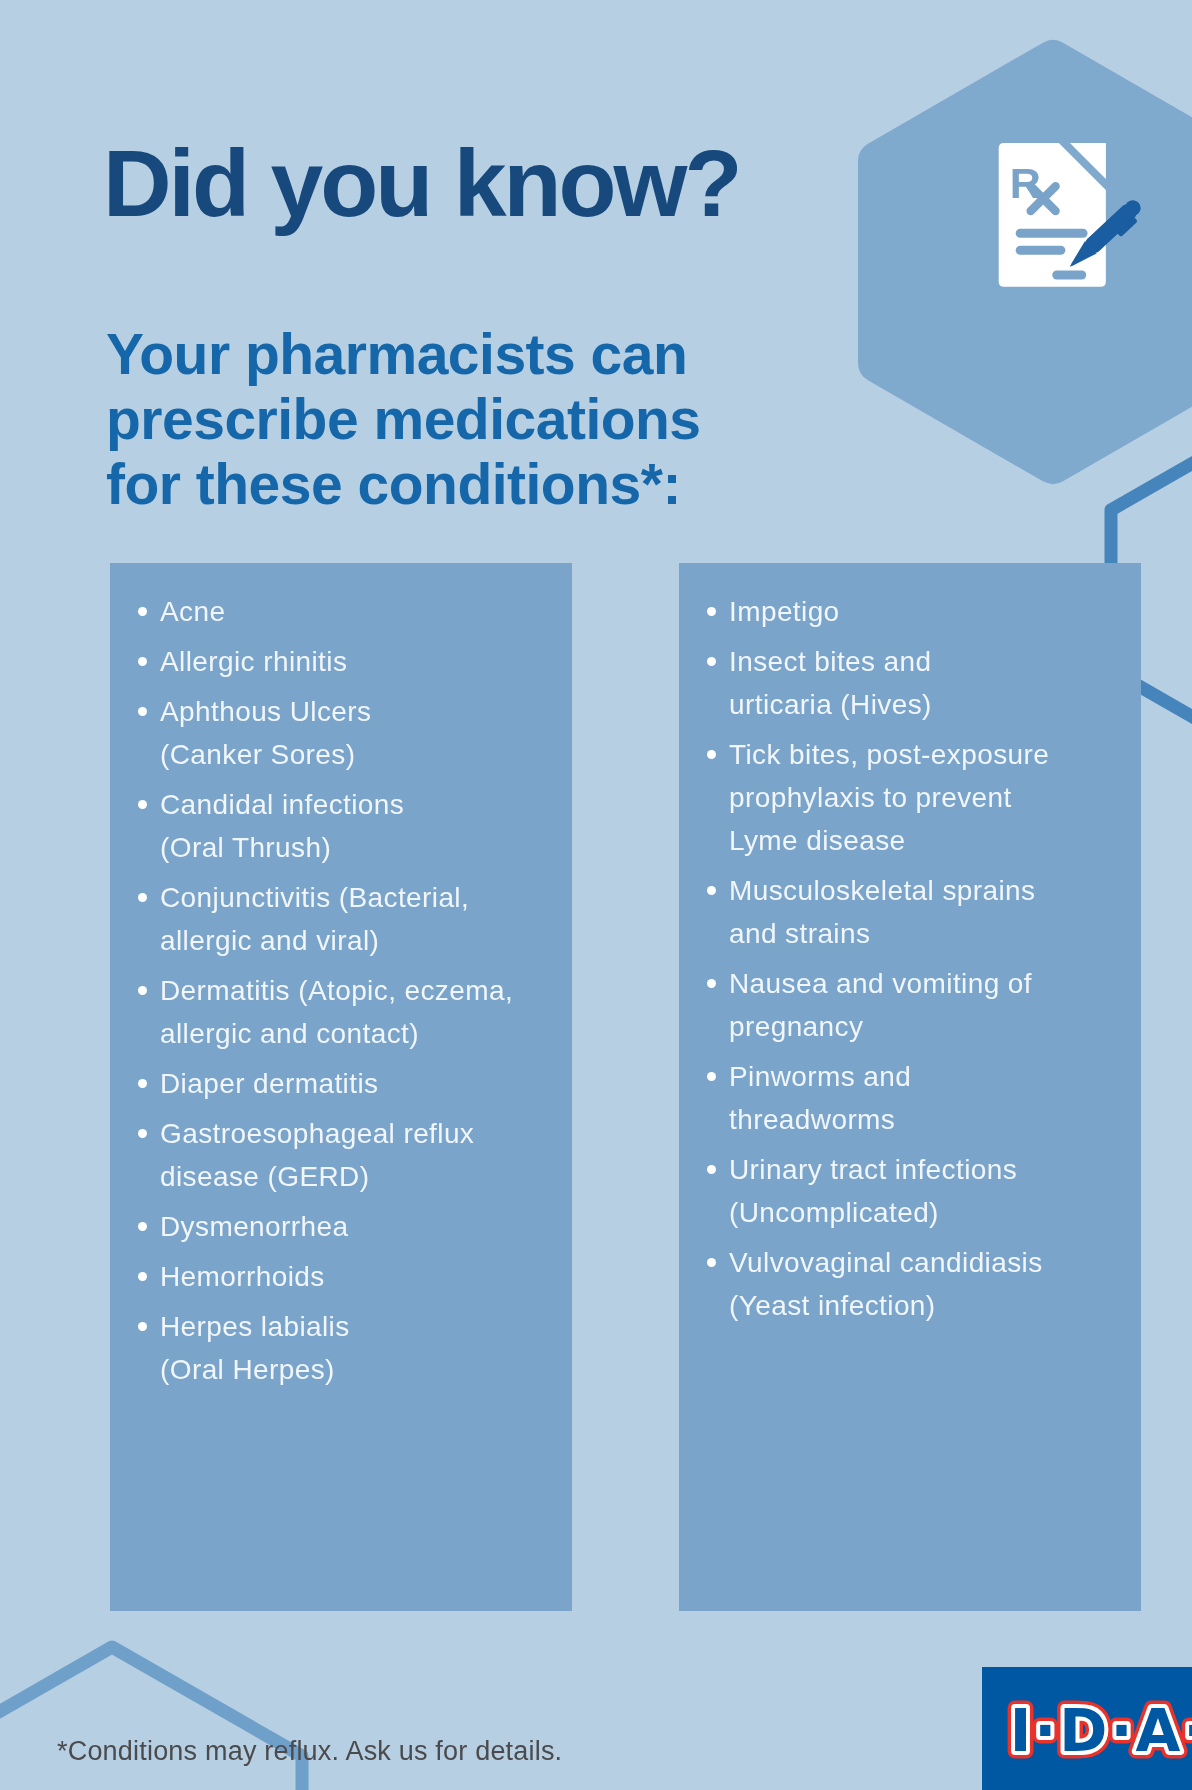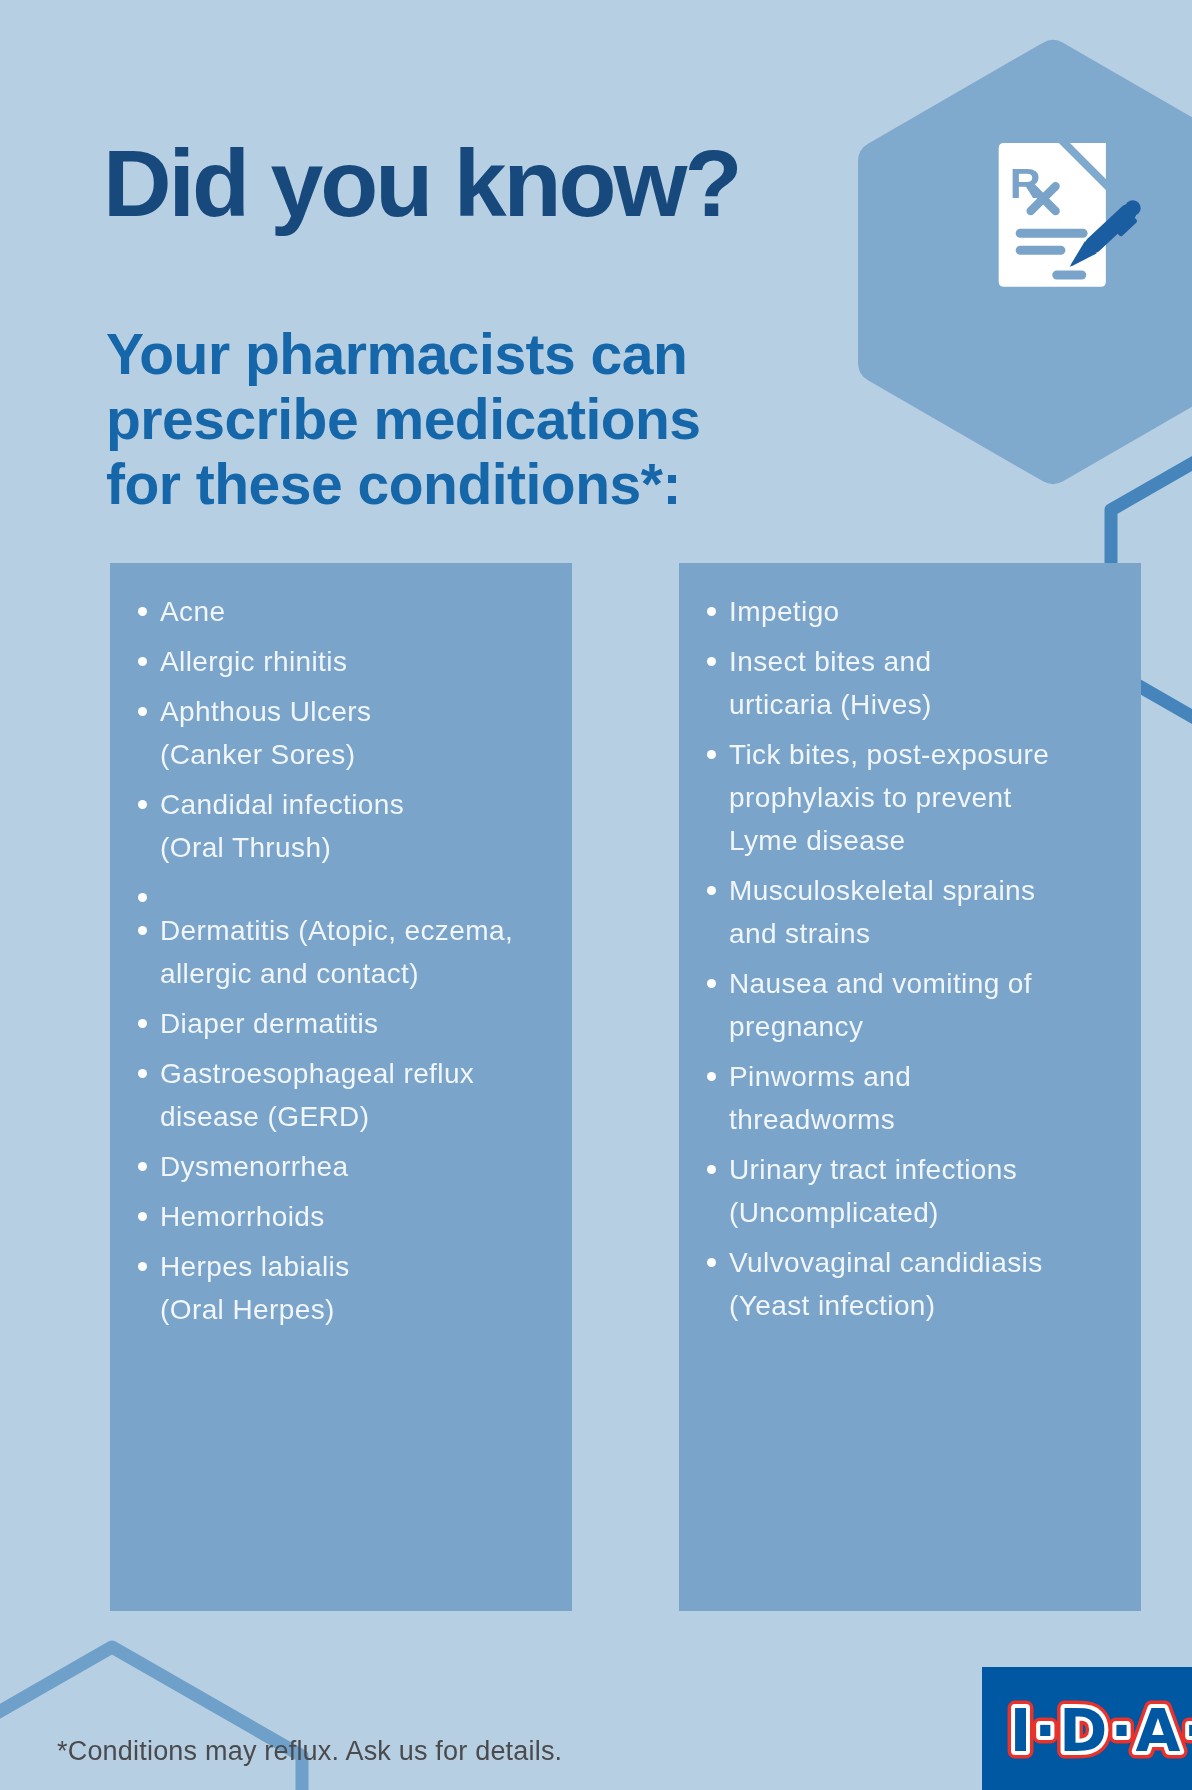--- a/index.html
+++ b/index.html
@@ -111,20 +111,24 @@
       </div>
       <div class="item">
         <span class="bullet"></span>
         <div class="lines">
           <div>Candidal infections</div>
           <div>(Oral Thrush)</div>
         </div>
       </div>
       <div class="item">
         <span class="bullet"></span>
+        <div class="lines">
+          <div>Conjunctivitis (Bacterial,</div>
+          <div>allergic and viral)</div>
+        </div>
       </div>
       <div class="item">
         <span class="bullet"></span>
         <div class="lines">
           <div>Dermatitis (Atopic, eczema,</div>
           <div>allergic and contact)</div>
         </div>
       </div>
       <div class="item">
         <span class="bullet"></span>

